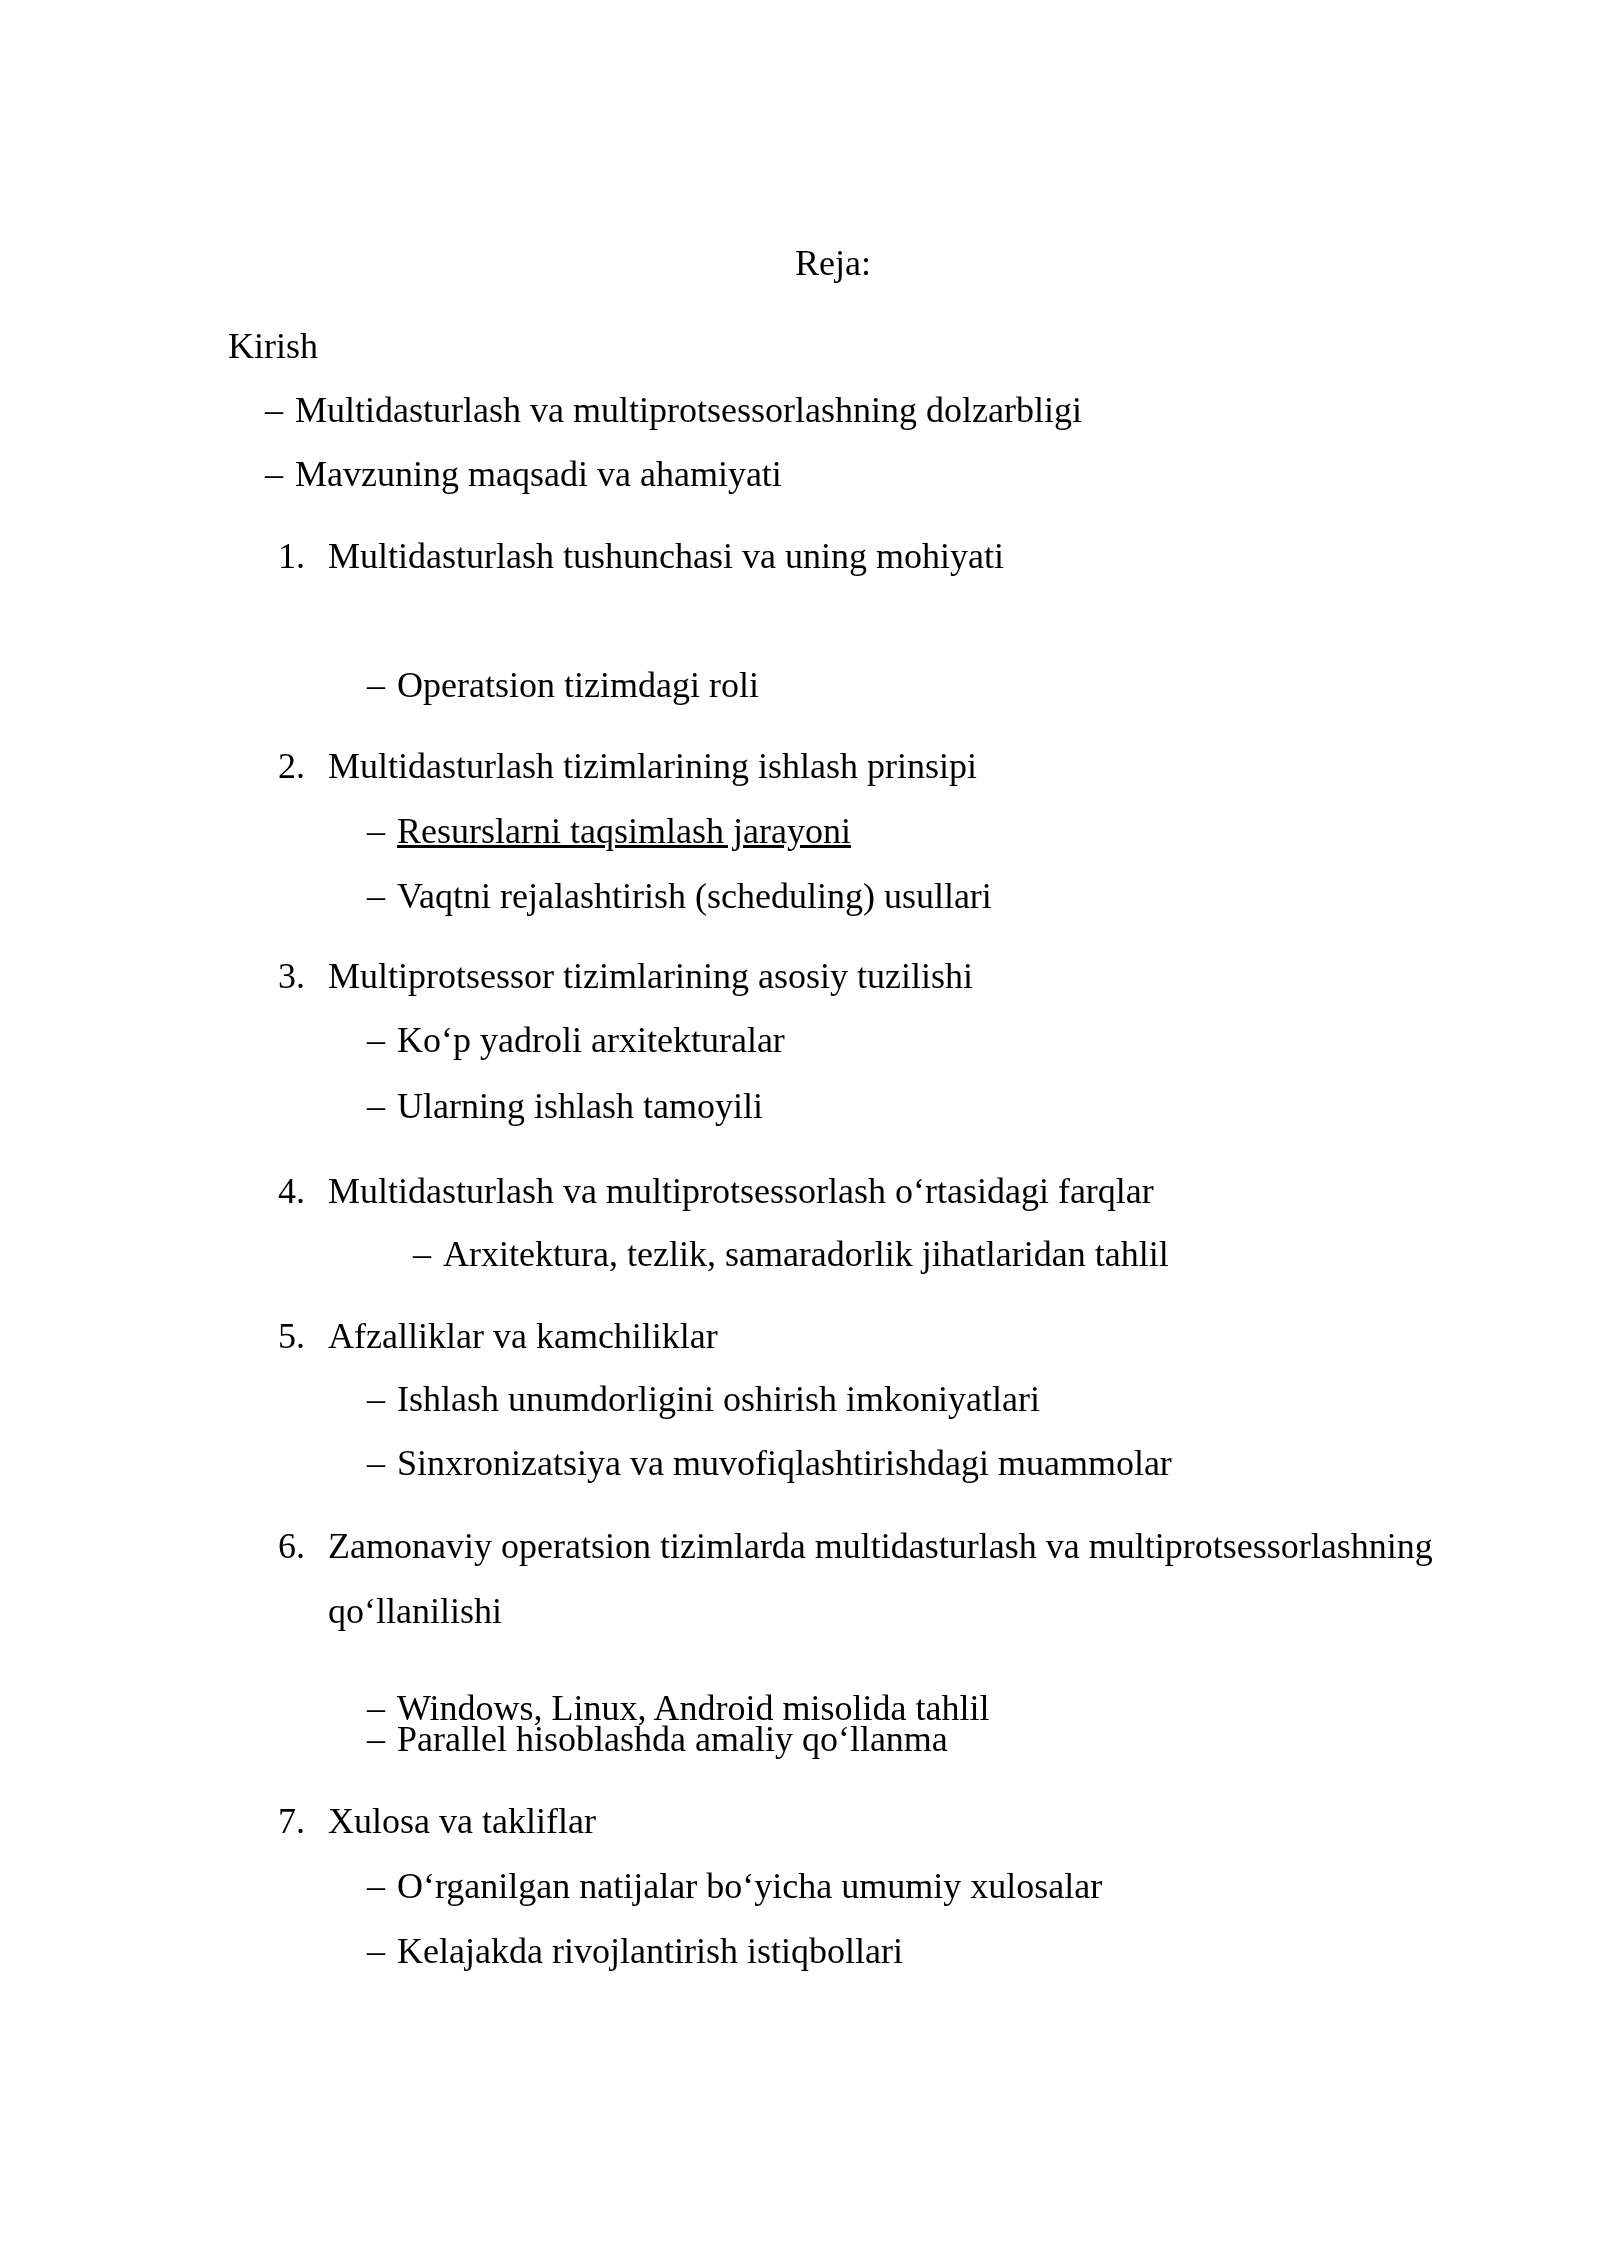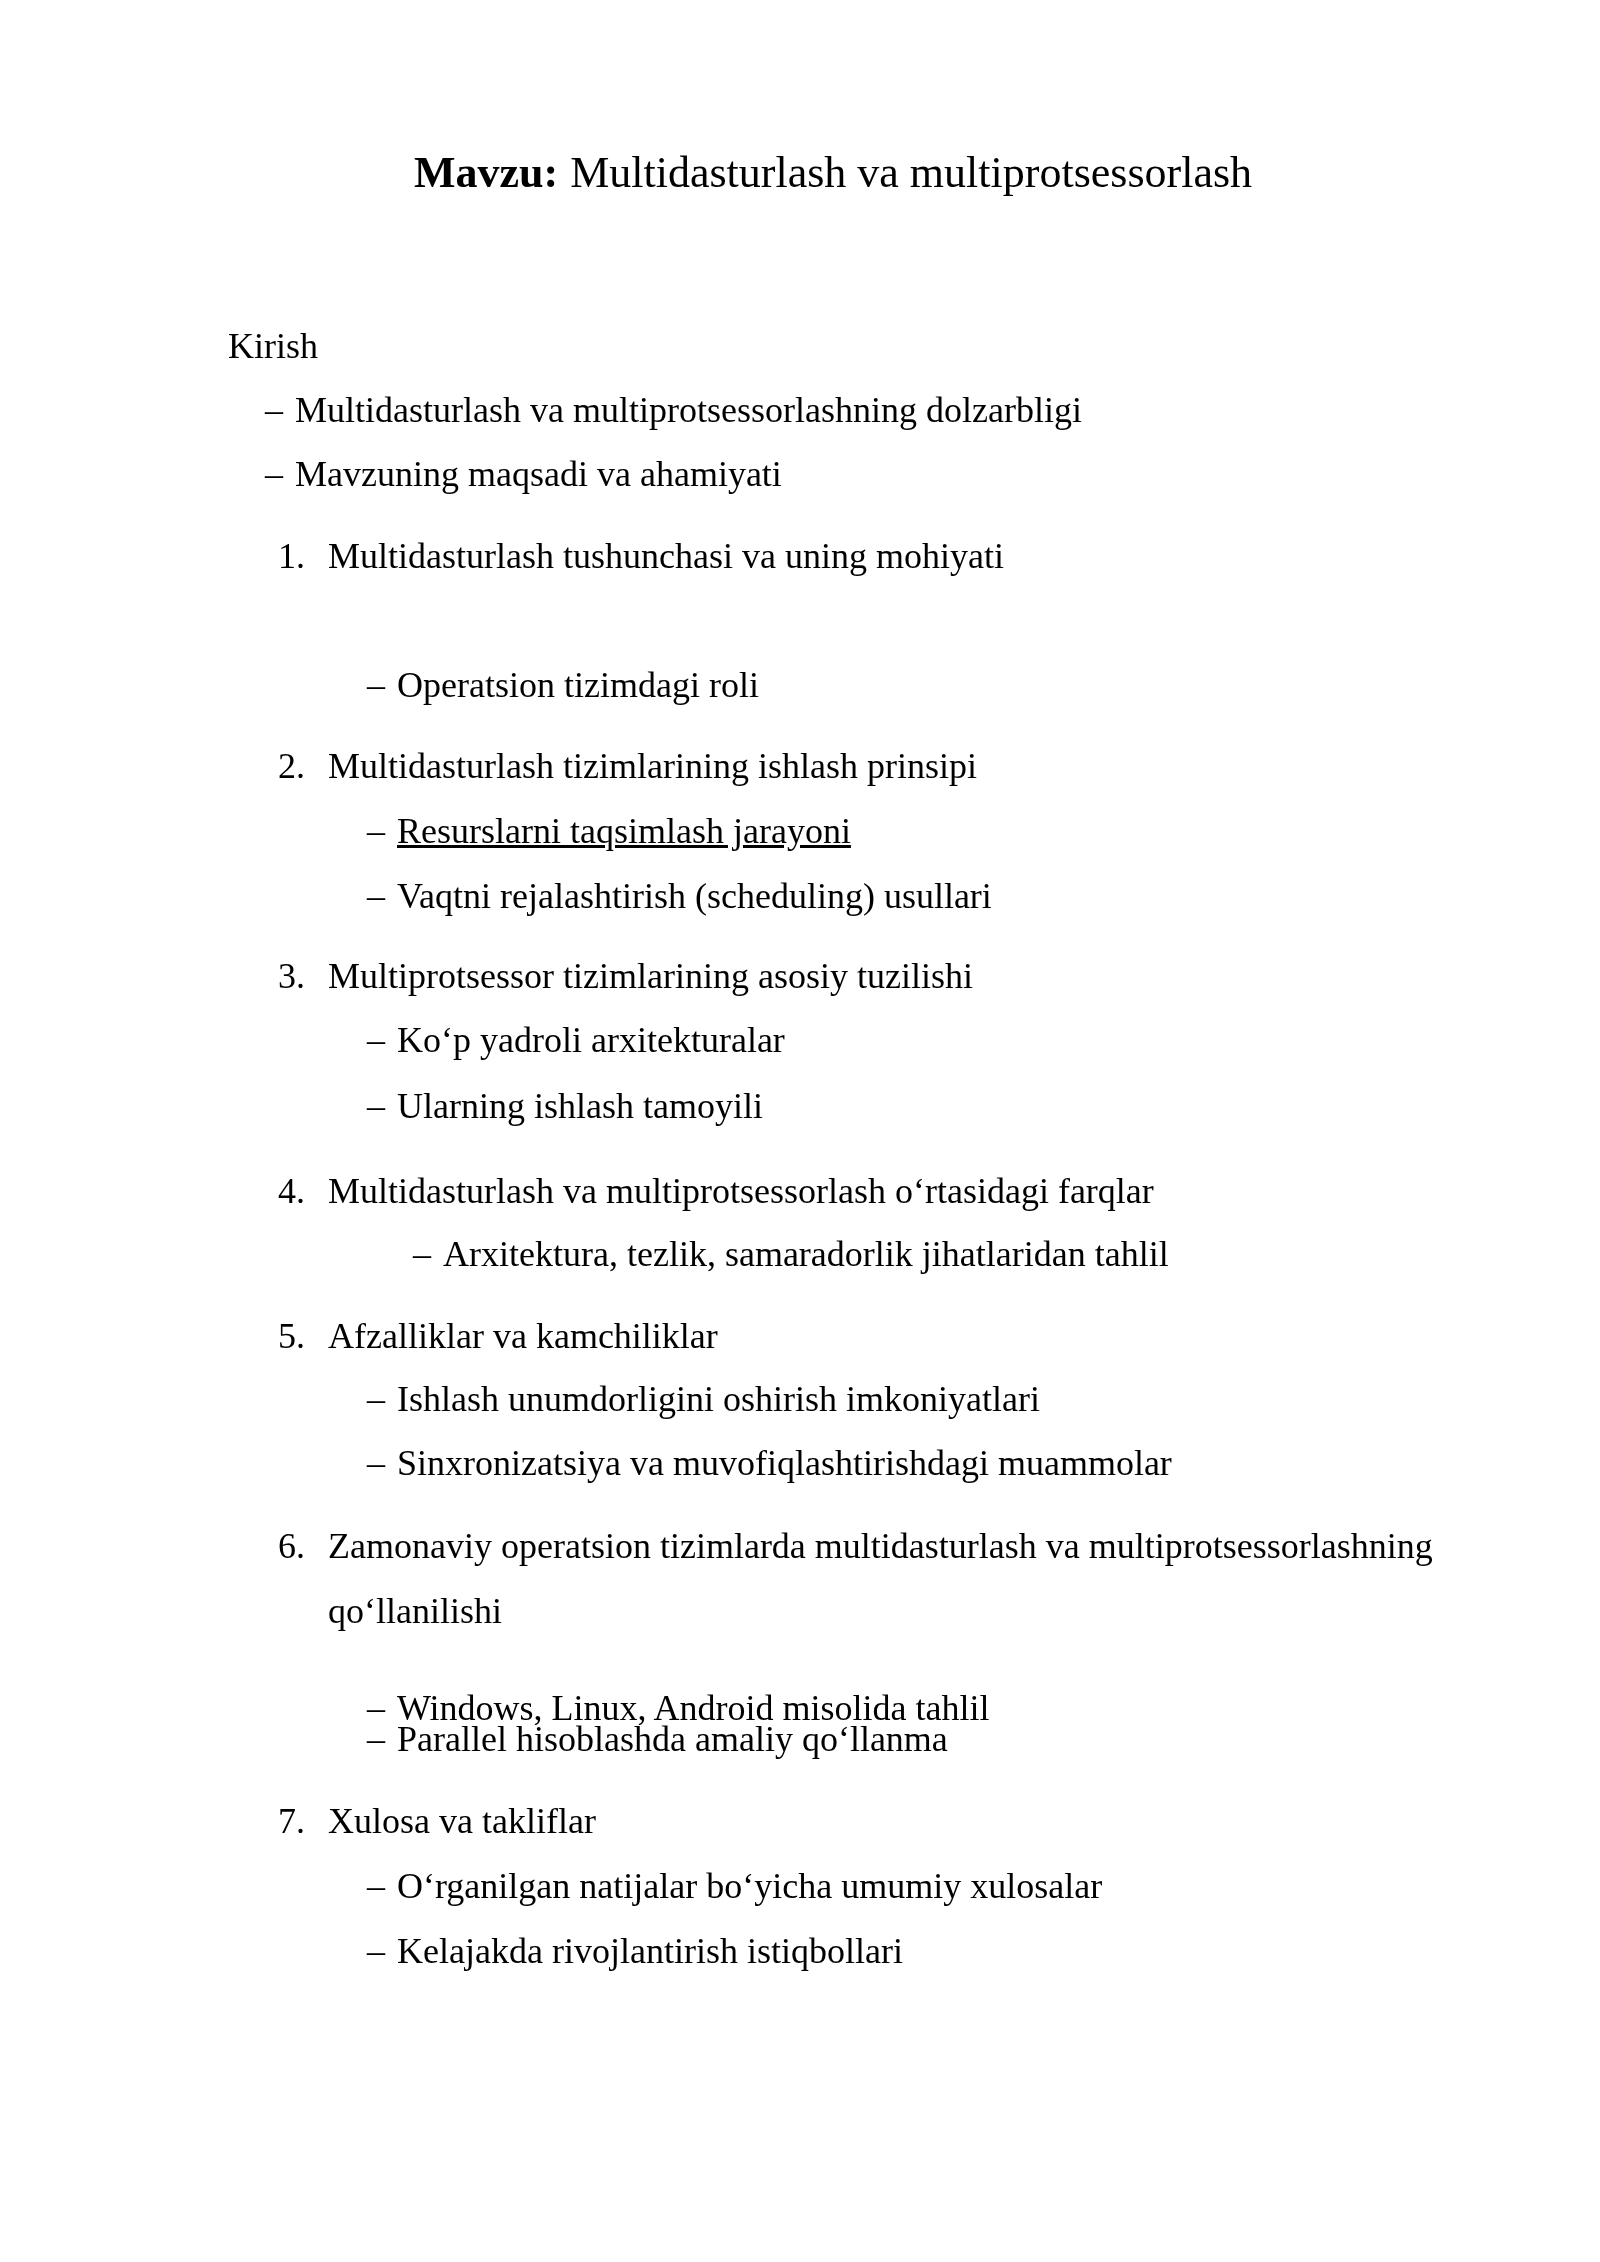--- a/index.html
+++ b/index.html
@@ -45,24 +45,22 @@
   .section-head .num {
     display: inline-block;
     min-width: 50px;
   }
 </style>
 </head>
 <body>
 
 <div class="page">
 
-  <div class="row centered doc-title" style="top:148px;">
-    <span class="bold">Mavzu:</span><span>Multidasturlash va multiprotsessorlash</span>
-  </div>
 
+  <div class="row centered" style="top:243px;">Reja:</div>
 
   <div class="row" style="top:326px; left:228px;text-align:right;">Kirish</div>
 
   <div class="row bullet" style="top:390px; left:265px;">
     <span class="dash">–</span><span>Multidasturlash va multiprotsessorlashning dolzarbligi</span>
   </div>
   <div class="row bullet" style="top:454px; left:265px;">
     <span class="dash">–</span><span>Mavzuning maqsadi va ahamiyati</span>
   </div>
 

